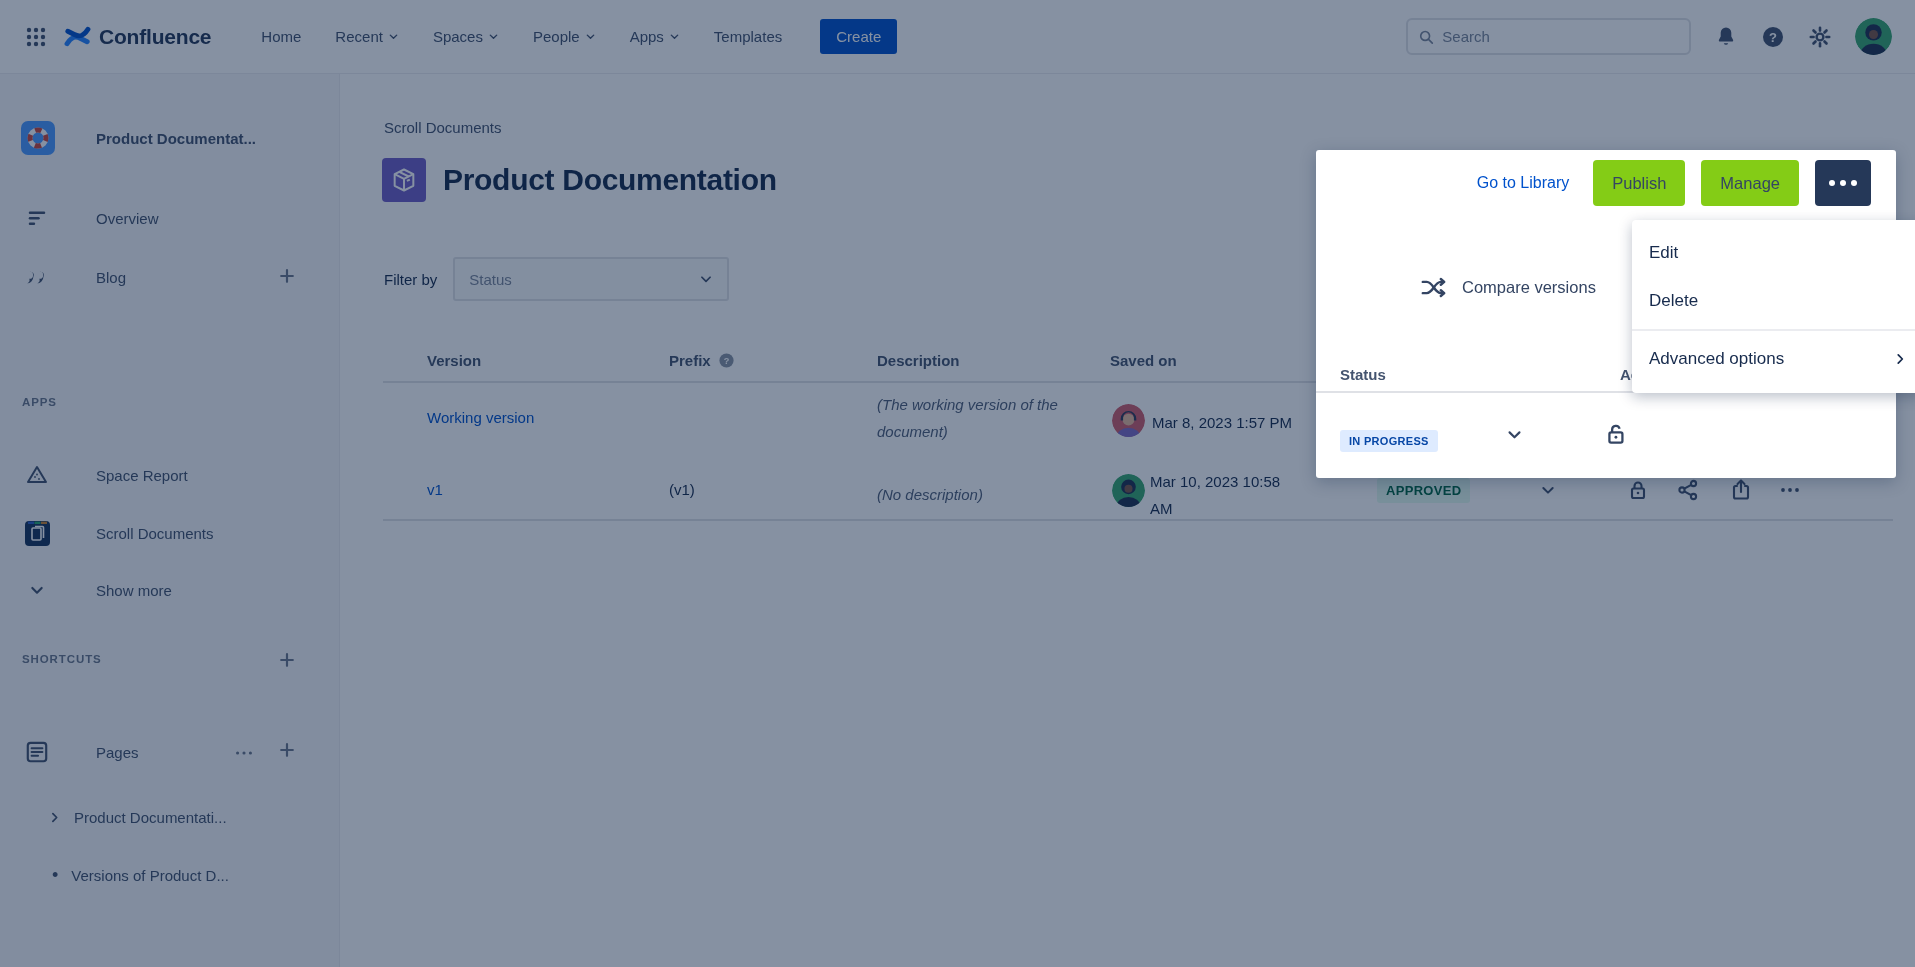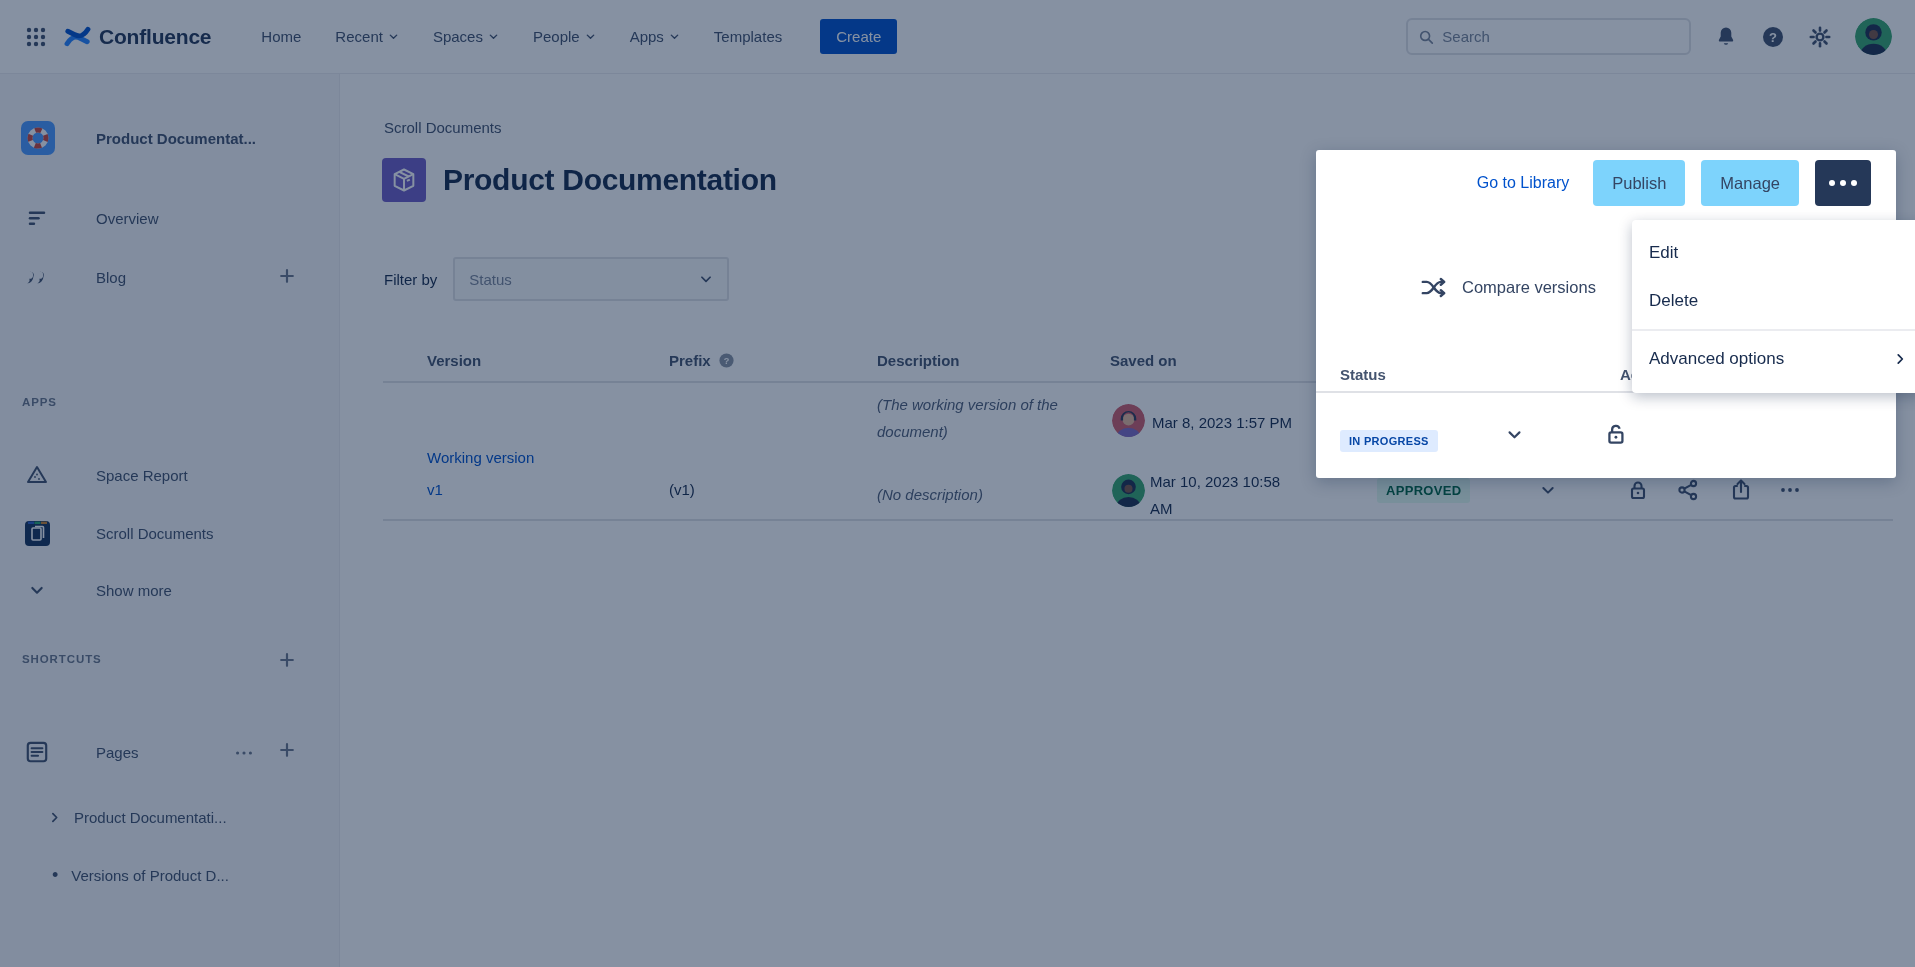--- a/index.html
+++ b/index.html
@@ -66,21 +66,21 @@
   .badge.approved { background:#E3FCEF; color:#006644; }
   .abs { position:absolute; }
   .act-icon { color:#42526E; cursor:pointer; }
 
   
   .blanket { position:absolute; inset:0; background:rgba(9,30,66,0.49); z-index:40; }
   .panel { position:absolute; left:1316px; top:150px; width:580px; height:328px; background:#fff;
            border-radius:3px; box-shadow:0 4px 16px rgba(9,30,66,0.25); z-index:50; }
   .panel-btns { position:absolute; top:10px; right:25px; height:46px; display:flex; align-items:center; gap:16px; }
   .link-blue { color:#0052CC; font-size:16px; cursor:pointer; margin-right:8px; }
-  .btn-subtle { background:#7dd3fc; border:none; border-radius:4px; height:46px; padding:0 19px;
+  .btn-subtle { background:#84cc16; border:none; border-radius:4px; height:46px; padding:0 19px;
                 font-family:inherit; font-size:16.5px; color:#344563; cursor:pointer; }
   .btn-dots { background:#253858; border:none; border-radius:4px; height:46px; width:56px;
               display:flex; align-items:center; justify-content:center; gap:5px; cursor:pointer; }
   .btn-dots i { width:6px; height:6px; border-radius:50%; background:#fff; }
   .compare-row { position:absolute; left:104px; top:120px; height:34px; display:flex; align-items:center;
                  gap:15px; color:#344563; font-size:16.5px; cursor:pointer; }
   .p-th { position:absolute; top:216px; font-weight:700; font-size:15px; color:#44546F; white-space:nowrap; }
   .p-divider { position:absolute; top:241px; left:0; width:580px; height:2px; background:#DFE1E6; }
 
   
@@ -344,21 +344,21 @@
         <circle cx="12" cy="12" r="10" fill="#8993A4"></circle>
         <text x="12" y="16.5" text-anchor="middle" font-size="13" font-weight="bold" fill="#fff" font-family="Liberation Sans, sans-serif">?</text>
       </svg>
   </span>
   <span class="th" style="left:537px;">Description</span>
   <span class="th" style="left:770px;">Saved on</span>
   <span class="th" style="left:1000px;">Status</span>
   <span class="th" style="left:1280px;">Actions</span>
   <div class="hline" style="top:307px;"></div>
 
-  <span class="cell-link" style="left:87px; top:335px;margin-top:40px;">Working version</span>
+  <span class="cell-link" style="left:87px; top:335px;">Working version</span>
   <span class="cell-desc" style="left:537px; top:317px; width:250px;">(The working version of the document)</span>
   <span class="row-avatar" style="left:772px; top:330px;">
     <svg width="33" height="33" viewBox="0 0 36 36">
         <circle cx="18" cy="18" r="18" fill="#CF5D6C"></circle>
         <circle cx="18" cy="17" r="6.5" fill="#E8B89B"></circle>
         <path d="M9.5 18 v-2 a8.5 8.5 0 0 1 17 0 v2 h-2.6 v-3 a5.9 5.9 0 0 0 -11.8 0 v3 z" fill="#2E3A59"></path>
         <path d="M9.5 15 a8.5 8.5 0 0 1 17 0 v3 h-17z" fill="#2E3A59" opacity="0"></path>
         <path d="M5 36 a13 10 0 0 1 26 0 z" fill="#7E6BC4"></path>
       </svg>
   </span>

